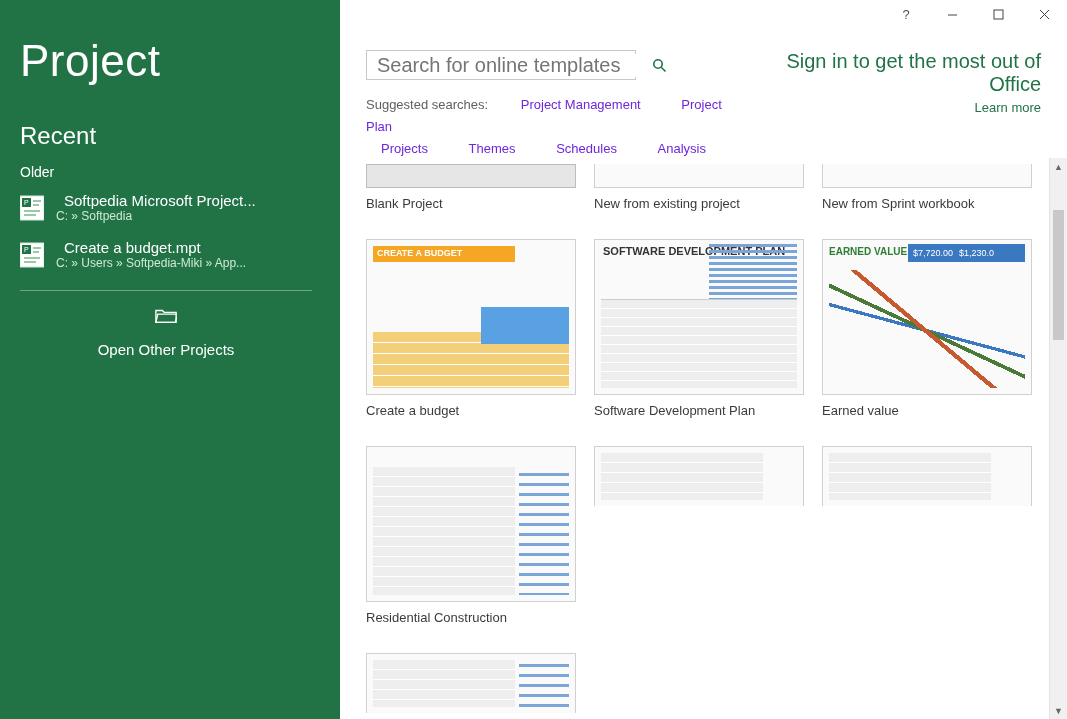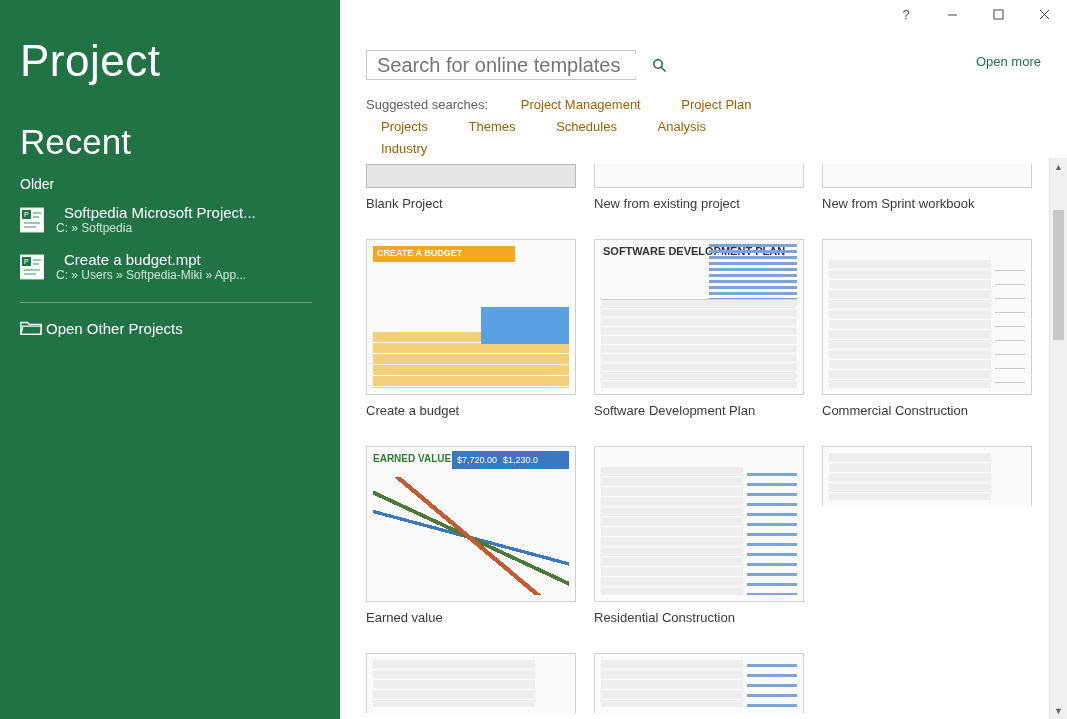--- a/index.html
+++ b/index.html
@@ -3,44 +3,44 @@
 <meta charset="utf-8">
 <style>
 * { margin: 0; padding: 0; box-sizing: border-box; font-family: "Segoe UI", Arial, sans-serif; }
 html, body { width: 1067px; height: 719px; overflow: hidden; background: #fff; }
 
 .window { display: flex; width: 100%; height: 100%; }
 
 
 .sidebar { width: 340px; background: #2e7d32; background: #217346; color: #fff; padding: 36px 28px 20px 20px; display: flex; flex-direction: column; }
 .brand { font-size: 44px; font-weight: 300; letter-spacing: 0.5px; margin-bottom: 36px; }
-.recent-title { font-size: 35px; font-weight: 300; margin-bottom: 14px; }
+.recent-title { font-size: 24px; font-weight: 300; margin-bottom: 14px; }
 .older-label { font-size: 14px; font-weight: 400; margin-bottom: 6px; }
 .recent-item { display: flex; align-items: flex-start; gap: 12px; padding: 6px 0 10px 0; cursor: pointer; }
 .recent-item .icon { width: 24px; height: 28px; flex-shrink: 0; margin-top: 2px; }
 .recent-item .texts { overflow: hidden; }
 .recent-item .name { font-size: 15px; white-space: nowrap; overflow: hidden; text-overflow: ellipsis; margin-left: 8px; }
 .recent-item .path { font-size: 12px; color: #d0e8d5; white-space: nowrap; overflow: hidden; text-overflow: ellipsis; }
 .sep { border: none; border-top: 1px solid rgba(255,255,255,0.35); margin: 10px 0 16px 0; }
-.open-other { display: flex; align-items: center; gap: 4px; font-size: 15px; cursor: pointer; }
+.open-other { display: flex; align-items: center; gap: 16px; font-size: 15px; cursor: pointer; flex-direction: column; }
 .open-other .folder-icon { width: 22px; height: 18px; }
 
 
 .main { flex: 1; position: relative; background: #fff; }
 .titlebar { position: absolute; top: 0; right: 0; display: flex; gap: 0; }
 .titlebar .btn { width: 46px; height: 28px; display: flex; align-items: center; justify-content: center; cursor: pointer; color: #555; font-size: 13px; }
 
 .topzone { padding: 50px 26px 10px 26px; display: flex; justify-content: space-between; align-items: flex-start; }
 .search-col { }
 .searchbox { width: 270px; height: 30px; border: 1px solid #c8c8c8; display: flex; align-items: center; }
 .searchbox input { flex: 1; border: none; outline: none; font-size: 20px; padding: 0 10px; color: #666; }
 .searchbox .go { width: 34px; height: 100%; display: flex; align-items: center; justify-content: center; cursor: pointer; color: #217346; font-weight: bold; }
 .suggest { margin-top: 14px; font-size: 13px; color: #5f5f5f; line-height: 22px; max-width: 420px; }
 .suggest .lbl { color: #5f5f5f; margin-right: 14px; }
-.suggest a { color: #a16207; margin-right: 22px; cursor: pointer; padding-left: 15px; }
+.suggest a { color: #6d28d9; margin-right: 22px; cursor: pointer; padding-left: 15px; }
 
 .signin-col { text-align: right; }
 .signin-text { color: #217346; font-size: 20px; font-weight: 400; }
 .learn-more { color: #217346; font-size: 13px; cursor: pointer; display: inline-block; margin-top: 4px; }
 
 .gallery-wrap { position: absolute; left: 0; right: 0; top: 158px; bottom: 0; overflow: hidden; }
 .gallery-scroll { position: absolute; left: 26px; right: 22px; top: 0; bottom: 0; overflow-y: auto; }
 .gallery { display: grid; grid-template-columns: repeat(3, 210px); gap: 28px 18px; padding-top: 6px; padding-bottom: 20px; }
 
 .tile { width: 210px; cursor: pointer; }
@@ -172,21 +172,22 @@
           <a>Project Plan</a>
           <br>
           <a>Projects</a>
           <a>Themes</a>
           <a>Schedules</a>
           <a>Analysis</a>
           <a>Industry</a>
         </div>
       </div>
       <div class="signin-col">
-        <a class="learn-more">Open more</a>
+        <div class="signin-text">Sign in to get the most out of Office</div>
+        <a class="learn-more">Learn more</a>
       </div>
     </div>
 
     <div class="gallery-wrap">
       <div class="gallery-scroll">
         <div class="gallery">
 
           <div class="tile firstrow">
             <div class="thumb selected-blank"></div>
             <div class="caption">Blank Project</div>
@@ -209,27 +210,20 @@
           </div>
           <div class="tile">
             <div class="thumb plan">
               <div class="title"><span>SOFTWARE DEVELOPMENT PLAN</span></div>
               <div class="gantt"></div>
                 <div class="rows"></div>
             </div>
             <div class="caption">Software Development Plan</div>
           </div>
 
-          <div class="tile">
-            <div class="thumb comm">
-                <div class="rows"></div>
-                <div class="tree"></div>
-              </div>
-            <div class="caption">Commercial Construction</div>
-          </div>
           <div class="tile">
             <div class="thumb earned">
               <div class="hdr">EARNED VALUE</div>
               <div class="vals">
                   <span>$7,720.00</span>
                   <span>$1,230.0</span>
                 </div>
               <div class="lines"></div>
             </div>
             <div class="caption">Earned value</div>

